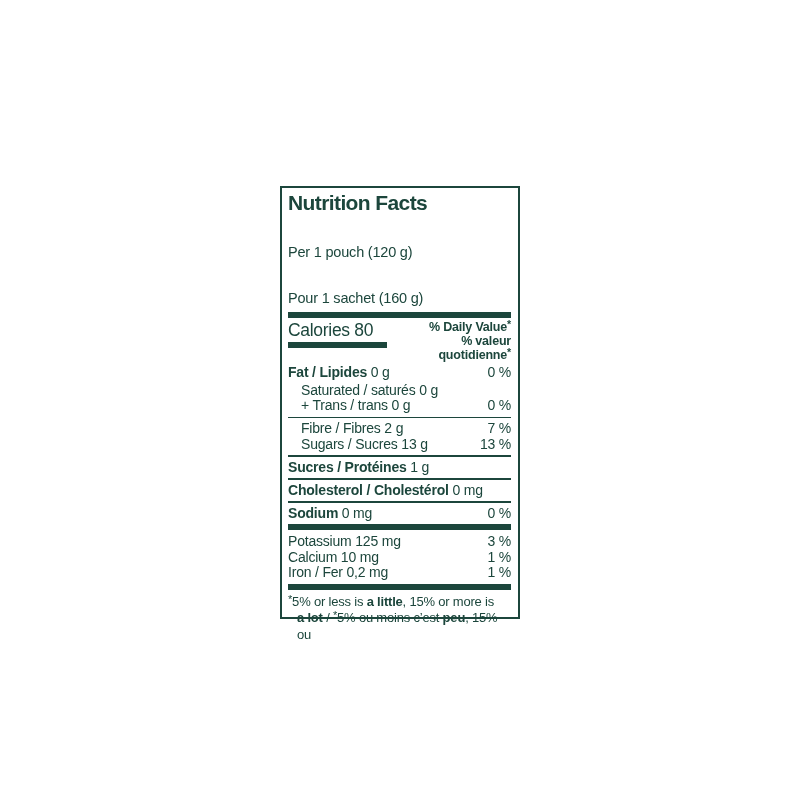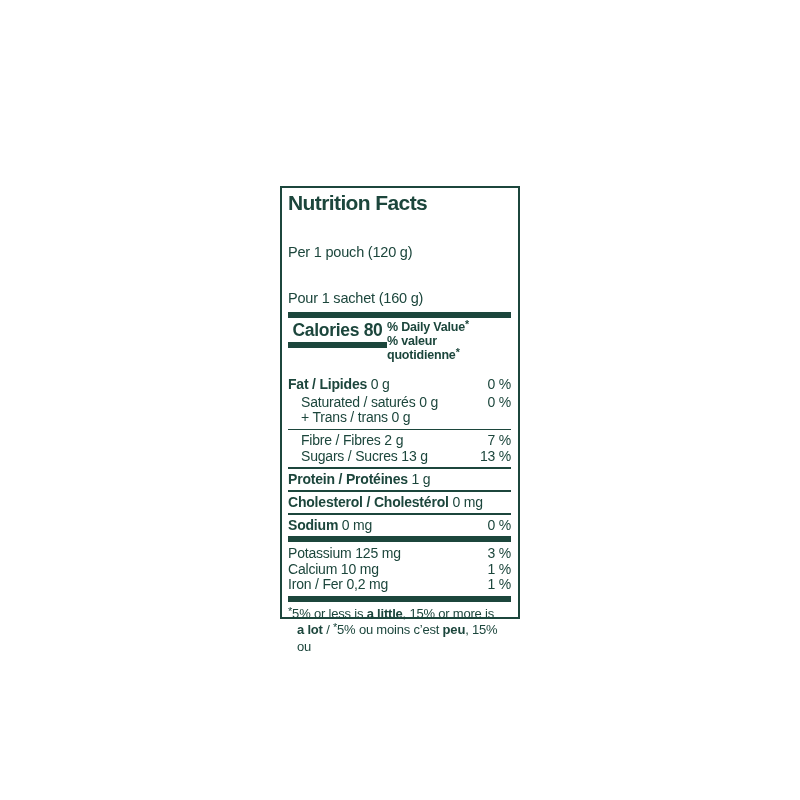--- a/index.html
+++ b/index.html
@@ -14,27 +14,27 @@
     position:absolute;left:280px;top:186px;width:240px;height:433px;
     box-sizing:border-box;border:2px solid #1c463c;background:#ffffff;
     padding:3px 7px 6px 6px;
   }
   .nf-title{font-size:21px;font-weight:bold;letter-spacing:-0.6px;line-height:24px;white-space:nowrap;}
   .nf-serving{font-size:14.5px;line-height:18px;letter-spacing:-0.2px;white-space:nowrap;margin-top:28px;}
   .bar{height:6px;background:#1c463c;}
   .bar.top{margin:5px 0 2px 0;}
   .bar.mid{margin:3px 0 4px 0;}
   .cal{display:flex;justify-content:space-between;align-items:flex-start;margin-top:1px;}
-  .cal-txt{font-size:17.5px;font-weight:bold;letter-spacing:-0.3px;line-height:20px;text-align:center;}
+  .cal-txt{font-size:17.5px;font-weight:normal;letter-spacing:-0.3px;line-height:20px;}
   .cal-bar{height:6px;background:#1c463c;width:99px;margin-top:2px;}
-  .dv{text-align:left;font-weight:bold;font-size:12.5px;line-height:14px;letter-spacing:-0.2px;}
+  .dv{text-align:right;font-weight:bold;font-size:12.5px;line-height:14px;letter-spacing:-0.2px;}
   .sup{position:relative;top:-3px;font-size:0.85em;}
   .row{display:flex;justify-content:space-between;font-size:14px;line-height:15.5px;letter-spacing:-0.2px;}
-  .row.first{margin-top:15px;}
-  .row.vcenter{align-items:flex-start;margin-top:2px;}
+  .row.first{margin-top:3px;}
+  .row.vcenter{align-items:flex-end;margin-top:2px;}
   .nm b{font-weight:bold;}
   .ind{padding-left:13px;}
   .pct{text-align:right;white-space:nowrap;}
   .rule{height:1.6px;background:#1c463c;margin:3px 0;}
   .footnote{font-size:13px;line-height:15.5px;letter-spacing:-0.2px;padding-left:9px;margin-top:2px;}
   .fn-hang{text-indent:-9px;}
   .footnote b{font-weight:bold;}
 </style>
 </head>
 <body>
@@ -79,21 +79,21 @@
       <span class="pct">7 %</span>
     </div>
     <div class="row">
       <span class="nm ind">Sugars / Sucres 13 g</span>
       <span class="pct">13 %</span>
     </div>
 
     <div class="rule"></div>
 
     <div class="row">
-      <span class="nm"><b>Protein / Protéines</b><span> 1 g</span></span>
+      <span class="nm"><b>Sucres / Protéines</b><span> 1 g</span></span>
     </div>
 
     <div class="rule"></div>
 
     <div class="row">
       <span class="nm"><b>Cholesterol / Cholestérol</b><span> 0 mg</span></span>
     </div>
 
     <div class="rule"></div>
 

